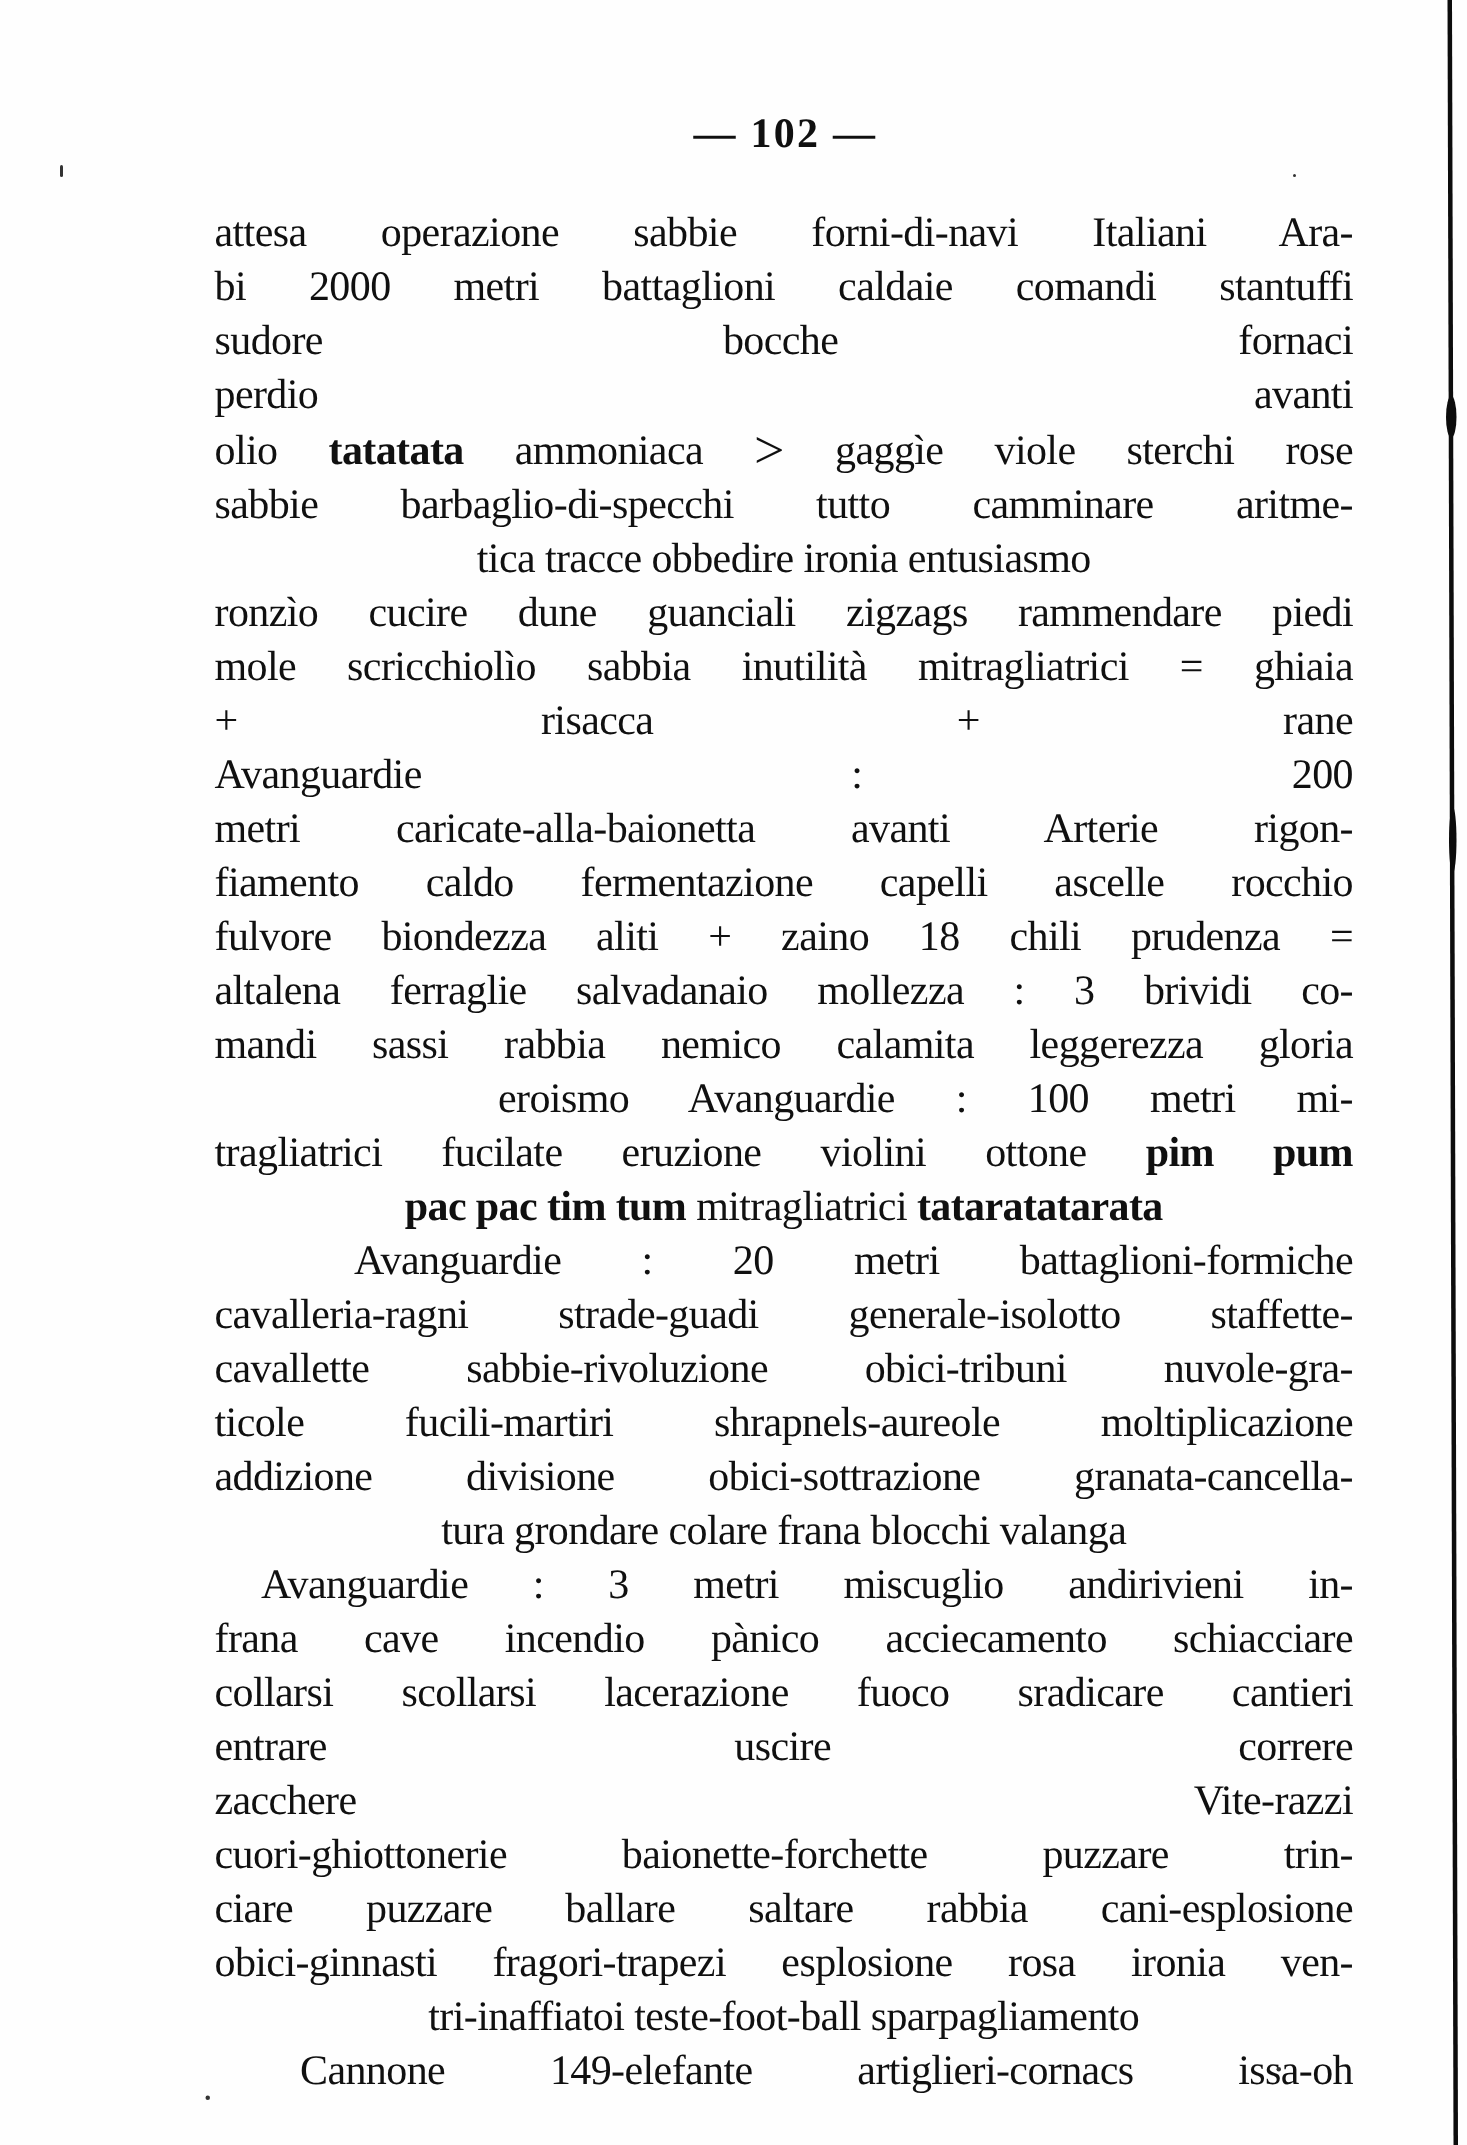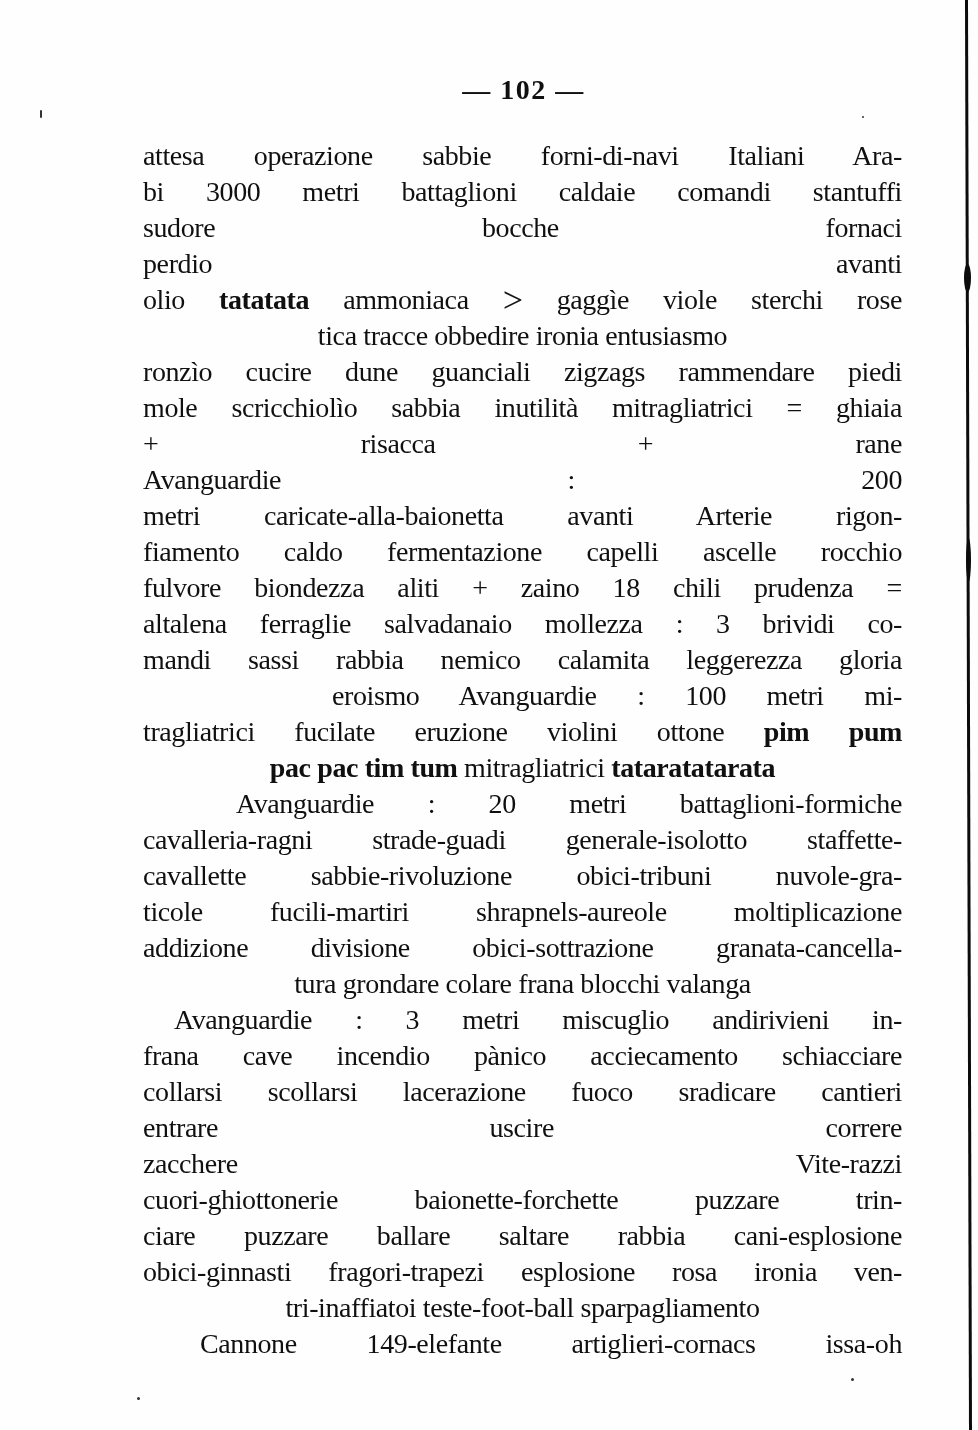--- a/index.html
+++ b/index.html
@@ -30,26 +30,27 @@
   .speck.s3 { left:862px; top:116px; width:2px; height:2px; }
   .speck.s4 { left:40px; top:110px; width:2px; height:8px; border-radius:1px; }
 </style>
 </head>
 <body>
 
 <div class="page-number">— 102 —</div>
 
 <div class="text-block">
     <div class="line"><span class="">attesa operazione sabbie forni-di-navi Italiani Ara-</span></div>
-    <div class="line"><span class="">bi 3000 metri battaglioni caldaie comandi stantuffi</span></div>
+    <div class="line"><span class="">bi 2000 metri battaglioni caldaie comandi stantuffi</span></div>
     <div class="line split">
       <span class="">sudore bocche fornaci</span>
       <span class="">perdio avanti</span>
     </div>
     <div class="line"><span class="">olio </span><span class="bold ">tatatata</span><span class=""> ammoniaca </span><span class="big">&gt;</span><span class=""> gaggìe viole sterchi rose</span></div>
+    <div class="line"><span class="">sabbie barbaglio-di-specchi tutto camminare aritme-</span></div>
     <div class="line left"><span class="">tica tracce obbedire ironia entusiasmo</span></div>
     <div class="line"><span class="">ronzìo cucire dune guanciali zigzags rammendare piedi</span></div>
     <div class="line"><span class="">mole scricchiolìo sabbia inutilità mitragliatrici = ghiaia</span></div>
     <div class="line split">
       <span class="">+ risacca + rane</span>
       <span class="">Avanguardie : 200</span>
     </div>
     <div class="line"><span class="">metri caricate-alla-baionetta avanti Arterie rigon-</span></div>
     <div class="line"><span class="">fiamento caldo fermentazione capelli ascelle rocchio</span></div>
     <div class="line"><span class="">fulvore biondezza aliti + zaino 18 chili prudenza =</span></div>

